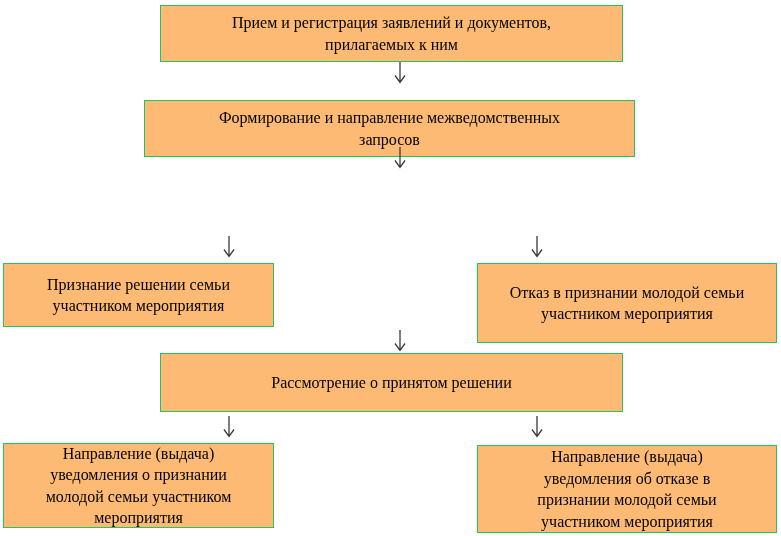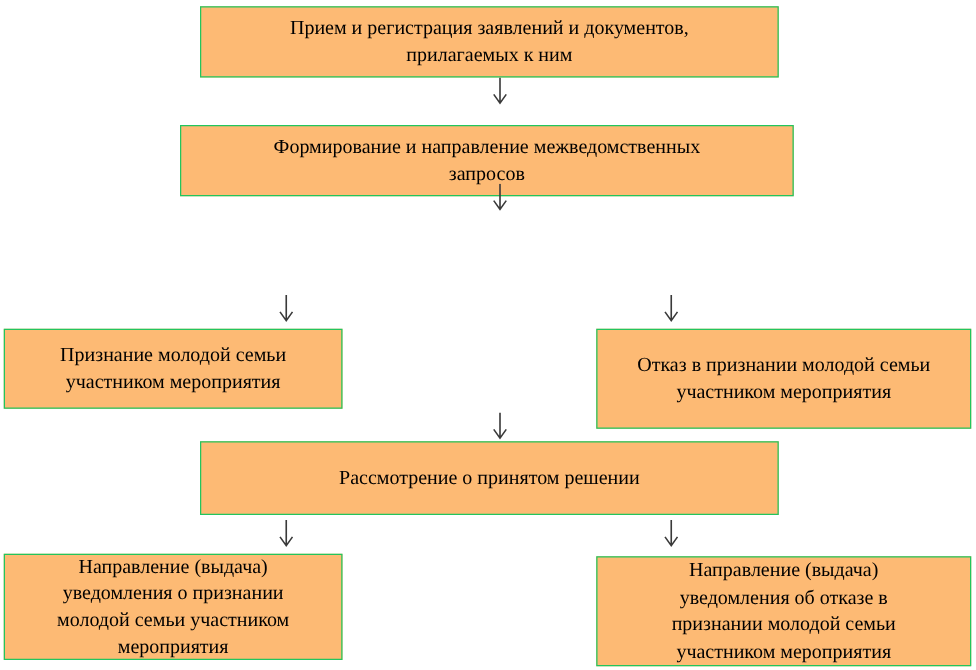--- a/index.html
+++ b/index.html
@@ -92,21 +92,21 @@
     </svg>
   </div>
 
   <div class="arrow a3r">
     <svg width="14" height="22" viewBox="0 0 14 22" xmlns="http://www.w3.org/2000/svg">
       <path d="M7 0 V20 M2 13.5 L7 20.5 L12 13.5" fill="none" stroke="#3a3a3a" stroke-width="1.3"></path>
     </svg>
   </div>
 
   <div class="node n-recognition">
-    <span>Признание молодой семьи
+    <span>Признание решении семьи
 участником мероприятия</span>
   </div>
 
   <div class="node n-refusal">
     <span>Отказ в признании молодой семьи
 участником мероприятия</span>
   </div>
 
   <div class="arrow a4">
     <svg width="14" height="22" viewBox="0 0 14 22" xmlns="http://www.w3.org/2000/svg">

